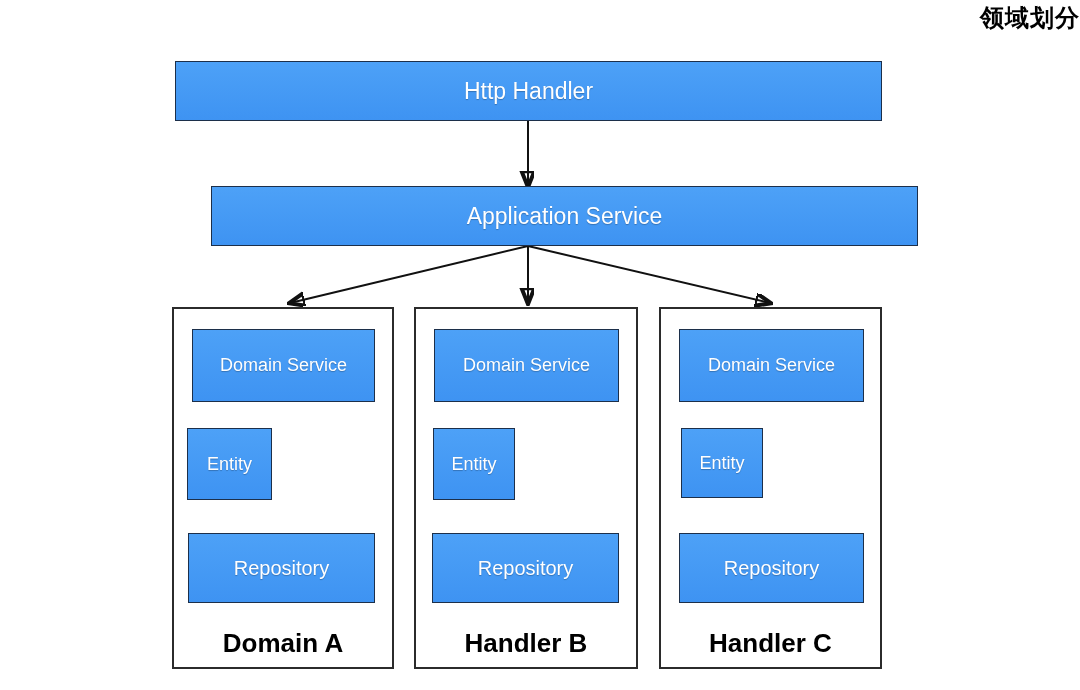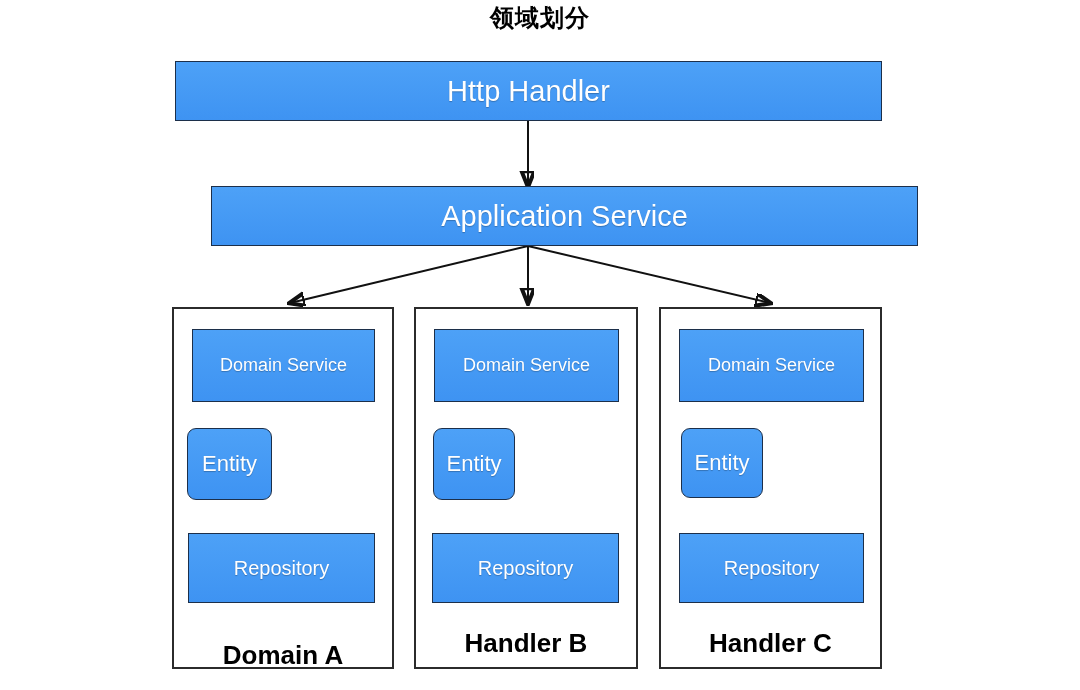--- a/index.html
+++ b/index.html
@@ -22,44 +22,44 @@
     width: 1080px;
     height: 690px;
   }
 
   
   .title {
     position: absolute;
     left: 0;
     top: 2px;
     width: 1080px;
-    text-align: center;
+    text-align: right;
     font-size: 24px;
     font-weight: bold;
     color: #000000;
     letter-spacing: 1px;
   }
 
   
   .node {
     position: absolute;
     box-sizing: border-box;
     background: linear-gradient(180deg, #4DA1F7 0%, #3E93F2 100%);
     border: 1.5px solid #1c2f4a;
     color: #ffffff;
     display: flex;
     align-items: center;
     justify-content: center;
     text-align: center;
     text-shadow: 0 1px 1px rgba(0,0,0,0.25);
   }
 
-  .node.wide-bar { font-size: 29px; text-align: right; }
+  .node.wide-bar { font-size: 23px; text-align: right; }
   .node.domain-service { font-size: 18px; margin-top: 6px; }
-  .node.entity { font-size: 22px; border-radius: 9px; }
+  .node.entity { font-size: 18px; }
   .node.repository { font-size: 20px; }
 
   
   .domain-panel {
     position: absolute;
     box-sizing: border-box;
     background: #ffffff;
     border: 2px solid #2b2b2b;
   }
   .domain-label {
@@ -113,21 +113,21 @@
       </g>
   </svg>
 
   <div id="top-layer-host">
       <div class="node wide-bar" style="left: 175px; top: 61px; width: 707px; height: 60px;">Http Handler</div>
       <div class="node wide-bar" style="left: 175px; top: 186px; width: 707px; height: 60px; margin-left: 36px;">Application Service</div>
     </div>
 
   <div id="domain-host">
       <div class="domain-panel" style="left: 172px; top: 307px; width: 222px; height: 362px;">
-        <div class="domain-label" style="top: 319px; margin-top: 12px;">Domain A</div>
+        <div class="domain-label" style="top: 319px;">Domain A</div>
       </div>
       <div class="node domain-service" style="left: 192px; top: 323px; width: 183px; height: 73px;">Domain Service</div>
       <div class="node entity" style="left: 187px; top: 428px; width: 85px; height: 72px;">Entity</div>
       <div class="node repository" style="left: 188px; top: 533px; width: 187px; height: 70px;">Repository</div>
       <div class="domain-panel" style="left: 414px; top: 307px; width: 224px; height: 362px;">
         <div class="domain-label" style="top: 319px;">Handler B</div>
       </div>
       <div class="node domain-service" style="left: 434px; top: 323px; width: 185px; height: 73px;">Domain Service</div>
       <div class="node entity" style="left: 433px; top: 428px; width: 82px; height: 72px;">Entity</div>
       <div class="node repository" style="left: 432px; top: 533px; width: 187px; height: 70px;">Repository</div>

